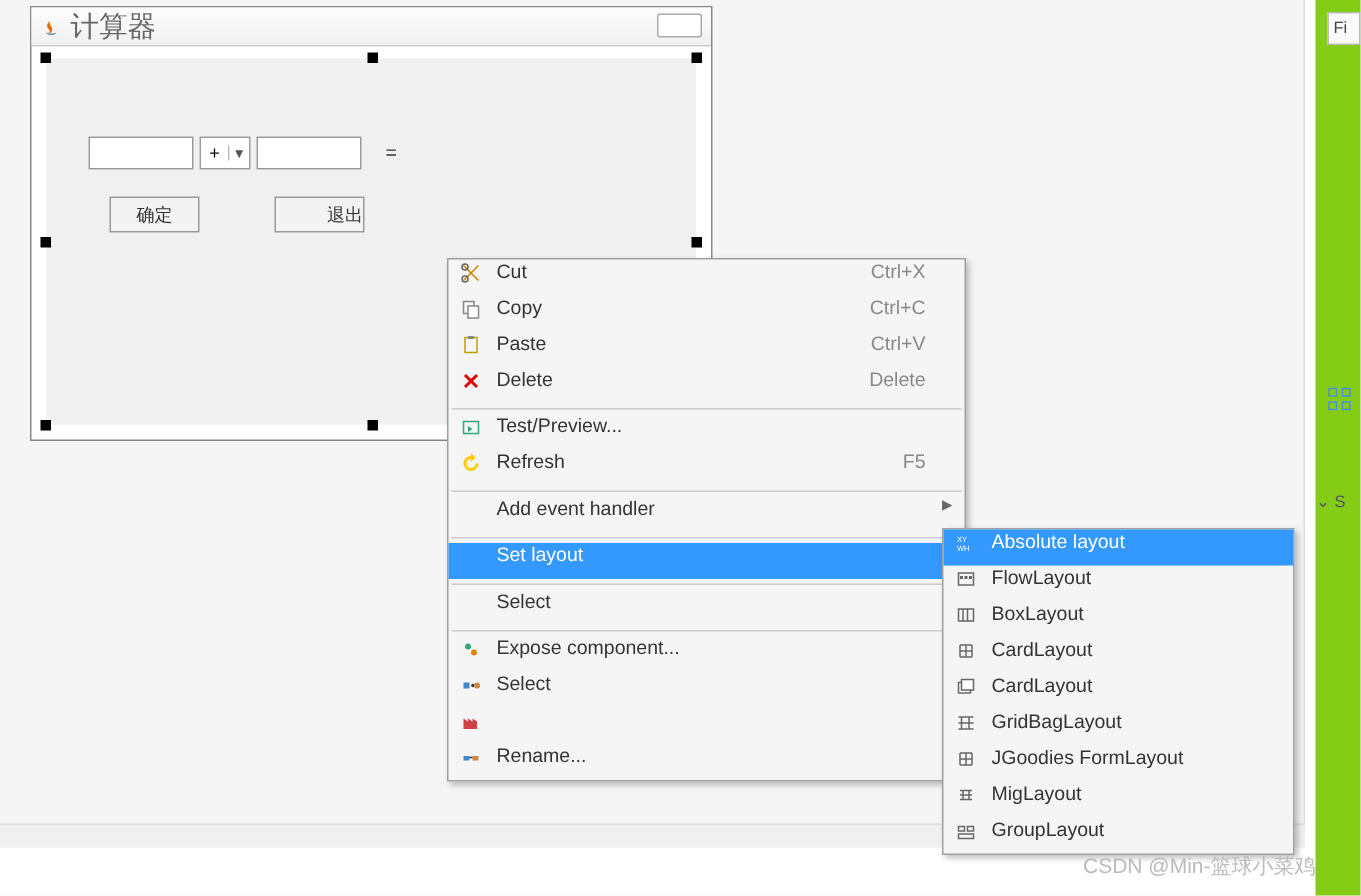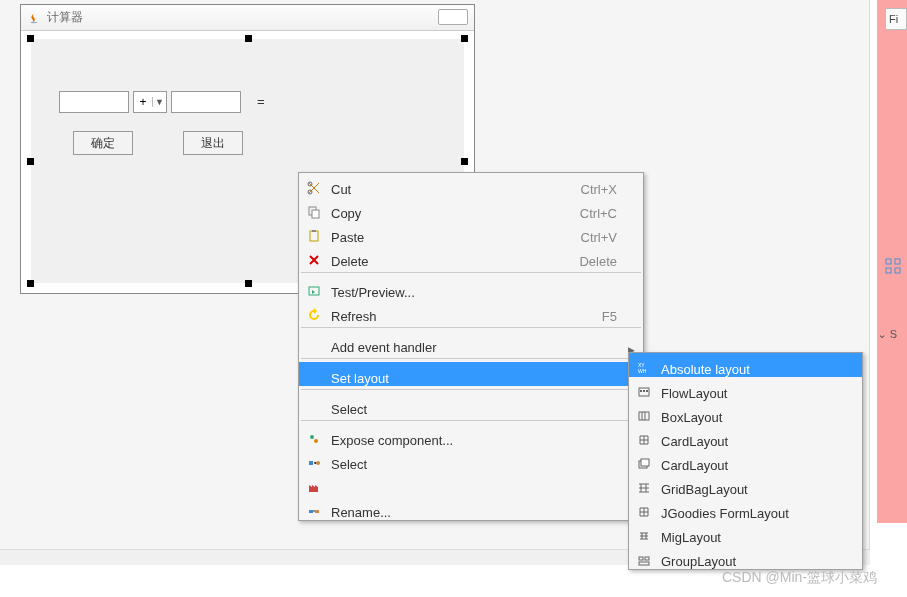--- a/index.html
+++ b/index.html
@@ -10,21 +10,21 @@
       background: #f5f5f5; border-right: 1px solid #ddd;
     }
     
     .jframe-window {
       position: absolute; left: 20px; top: 4px; width: 455px; height: 290px;
       background: #fff; border: 1px solid #888;
     }
     .jframe-titlebar {
       height: 26px; background: linear-gradient(#fdfdfd, #f0f0f0);
       border-bottom: 1px solid #ccc; display: flex; align-items: center;
-      padding: 0 6px; color: #666; font-size: 12px;
+      padding: 0 6px; color: #666; font-size: 19px;
     }
     .java-icon { width: 14px; height: 14px; margin-right: 6px; }
     .min-btn { position: absolute; right: 6px; top: 4px; width: 30px; height: 16px;
       background: #fff; border: 1px solid #aaa; border-radius: 2px; }
     
     .content-panel {
       position: absolute; left: 10px; top: 34px; right: 10px; bottom: 10px;
       background: #f0f0f0;
     }
     .selection-handles { position: absolute; }
@@ -39,39 +39,39 @@
     .text-field { position: absolute; width: 70px; height: 22px; border: 1px solid #999; background: #fff; }
     .tf1 { left: 28px; top: 52px; }
     .tf2 { left: 140px; top: 52px; }
     .combo { position: absolute; left: 102px; top: 52px; width: 34px; height: 22px;
       border: 1px solid #999; background: #fff; display: flex; align-items: center; justify-content: center; font-size: 12px; }
     .combo-arrow { width: 14px; text-align: center; border-left: 1px solid #bbb; font-size: 9px; color: #555; }
     .equals-lbl { position: absolute; left: 226px; top: 55px; font-size: 13px; color: #333; }
     .btn { position: absolute; width: 60px; height: 24px; background: #f3f3f3;
       border: 1px solid #999; font-size: 12px; text-align: center; line-height: 22px; color: #333; }
     .btn1 { left: 42px; top: 92px; font-family: Liberation Serif, serif; }
-    .btn2 { left: 152px; top: 92px; }
+    .btn2 { left: 152px; top: 92px; text-align: right; }
     
     .context-menu {
       position: absolute; background: #f5f5f5; border: 1px solid #a0a0a0;
       box-shadow: 2px 2px 4px rgba(0,0,0,0.25); font-size: 13px; color: #333;
     }
     .menu1 { left: 298px; top: 172px; width: 346px; }
     .menu2 { left: 628px; top: 352px; width: 235px; }
     
-    .menu-item { height: 24px; display: flex; align-items: flex-end; padding: 0 20px 0 4px; position: relative; }
+    .menu-item { height: 24px; display: flex; align-items: flex-start; padding: 0 20px 0 4px; position: relative; }
     .menu-item.hl { background: #3399ff; color: #fff; }
     .menu-icon { width: 22px; height: 18px; display: flex; align-items: center; justify-content: center; flex-shrink: 0; }
     .menu-label { flex: 1; padding-left: 6px; }
     .menu-shortcut { color: #888; padding-right: 6px; }
     .menu-arrow { position: absolute; right: 8px; font-size: 9px; color: #666; }
     .menu-item.hl .menu-arrow { color: #fff; }
     .menu-sep { height: 1px; background: #ccc; margin: 3px 2px; }
     
-    .right-panel { position: absolute; right: 0; top: 0; width: 30px; height: 523px; background: #fca5a5; }
+    .right-panel { position: absolute; right: 0; top: 0; width: 30px; height: 597px; background: #84cc16; }
     .fir-btn { position: absolute; right: 0; top: 8px; width: 22px; height: 22px;
       border: 1px solid #bbb; background: #fafafa; font-size: 11px; line-height: 20px; text-align: left; padding-left: 3px; color: #444; overflow: hidden; }
     .struct-icon { position: absolute; right: 6px; top: 258px; color: #4a90d9; font-size: 14px; }
     .expand-icon { position: absolute; right: 10px; top: 328px; font-size: 11px; color: #555; }
     
     .watermark { position: absolute; right: 30px; bottom: 10px; font-size: 14px; color: #bbb; }
     
     .bottom-scroll { position: absolute; left: 0; bottom: 0; height: 16px; width: 870px;
       background: #f0f0f0; border-top: 1px solid #ddd; }
   </style>

